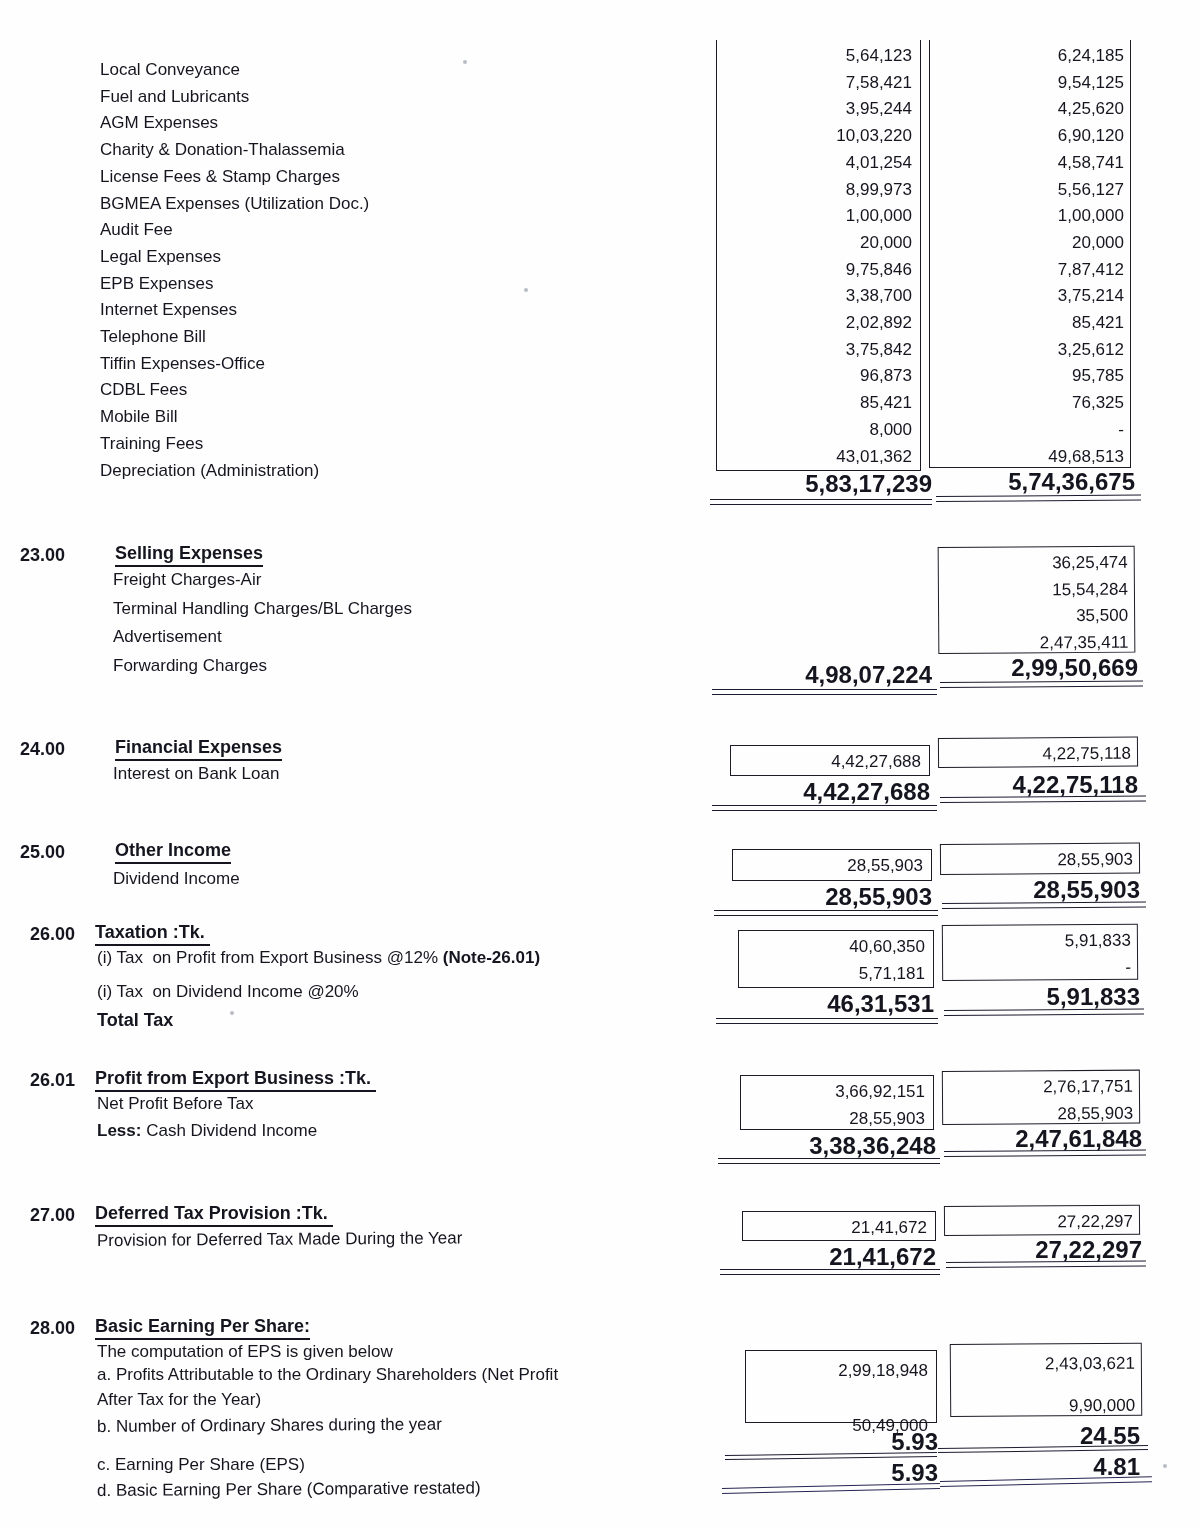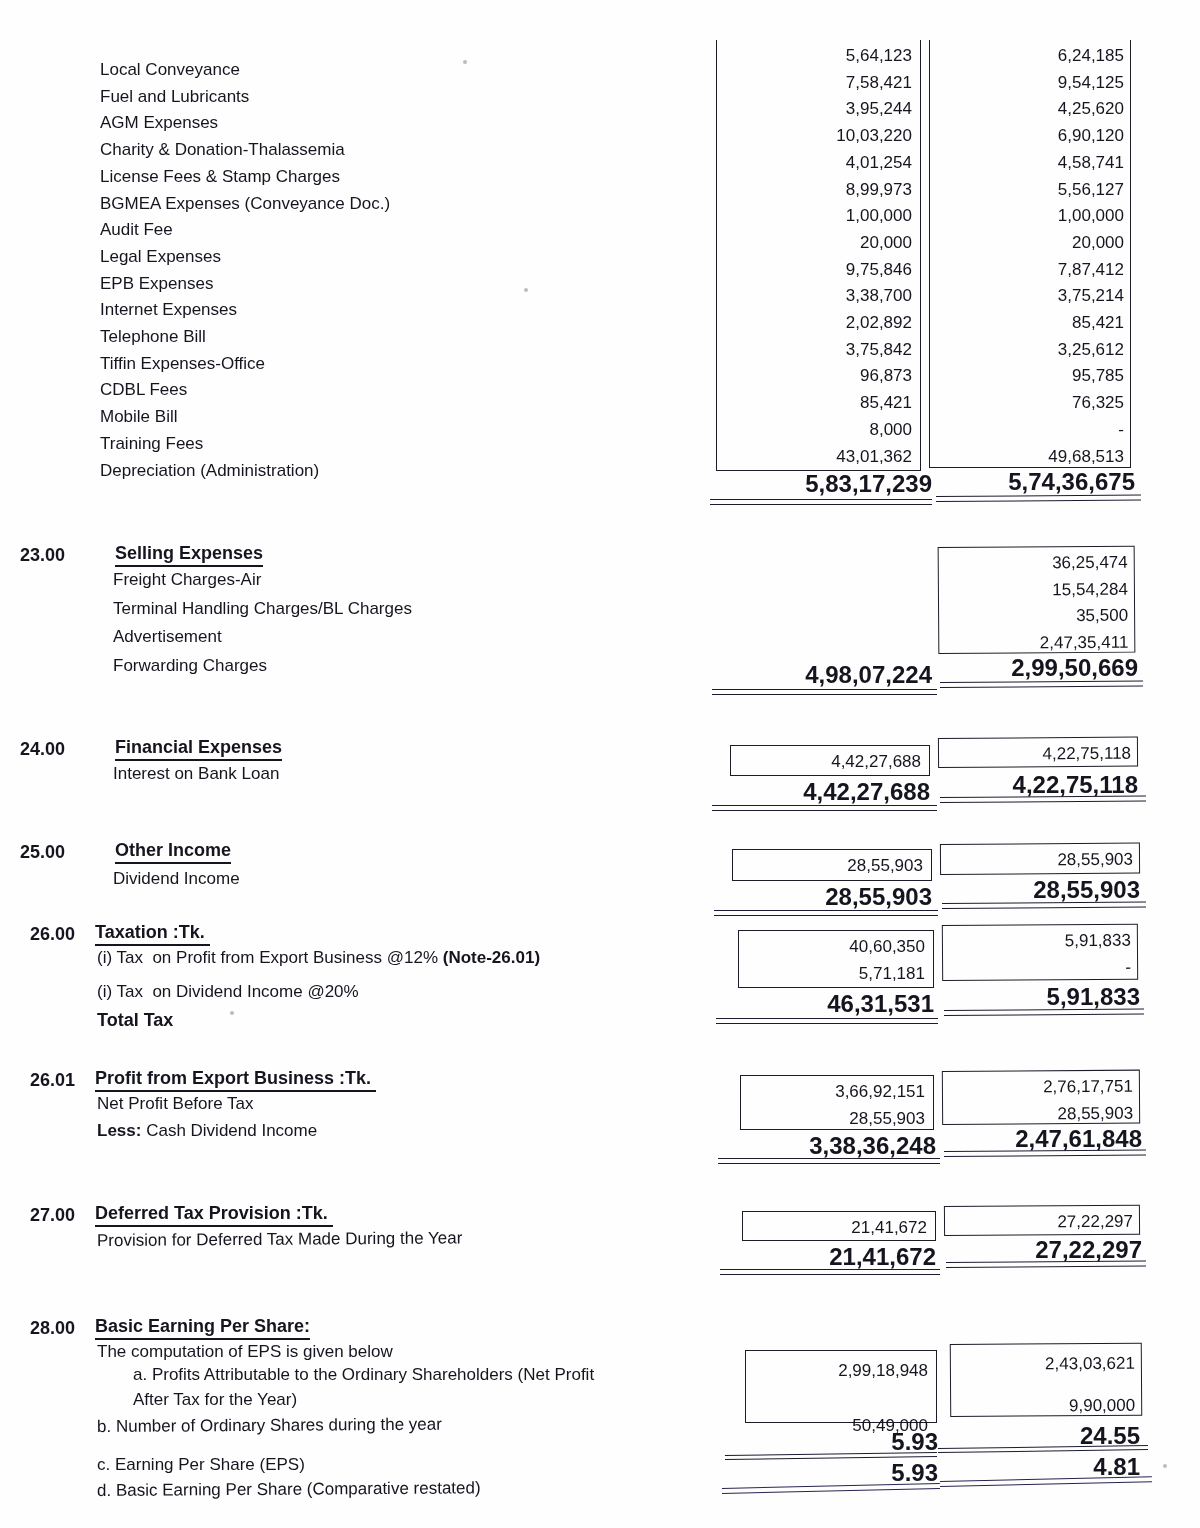--- a/index.html
+++ b/index.html
@@ -33,21 +33,21 @@
 
 <div class="page">
 
   <div class="sec" style="top:0;height:510px;">
     <div class="lbls" style="left:100px;top:57px;line-height:26.7px;">
       <div>Local Conveyance</div>
       <div>Fuel and Lubricants</div>
       <div>AGM Expenses</div>
       <div>Charity &amp; Donation-Thalassemia</div>
       <div>License Fees &amp; Stamp Charges</div>
-      <div>BGMEA Expenses (Conveyance Doc.)</div>
+      <div>BGMEA Expenses (Utilization Doc.)</div>
       <div>Audit Fee</div>
       <div>Legal Expenses</div>
       <div>EPB Expenses</div>
       <div>Internet Expenses</div>
       <div>Telephone Bill</div>
       <div>Tiffin Expenses-Office</div>
       <div>CDBL Fees</div>
       <div>Mobile Bill</div>
       <div>Training Fees</div>
       <div>Depreciation (Administration)</div>
@@ -199,21 +199,21 @@
     <div class="tot" style="left:710px;top:40px;width:226px;">21,41,672</div>
     <div class="tot" style="left:918px;top:33px;width:224px;">27,22,297</div>
     <div class="dr" style="left:720px;top:66px;width:220px;"></div>
     <div class="dr t4" style="left:946px;top:59px;width:200px;"></div>
   </div>
 
   <div class="sec" style="top:1316px;height:200px;">
     <div class="nno" style="left:30px;top:2px;">28.00</div>
     <div class="ttl" style="left:95px;top:0;">Basic Earning Per Share:</div>
     <div class="ln" style="left:97px;top:26px;">The computation of EPS is given below</div>
-    <div class="lbls" style="left:97px;top:46px;width:470px;margin-left:36px;">
+    <div class="lbls" style="left:97px;top:46px;width:470px;">
       <div class="wrap">a. Profits Attributable to the Ordinary Shareholders (Net Profit After Tax for the Year)</div>
     </div>
     <div class="ln t4" style="left:97px;top:101px;">b. Number of Ordinary Shares during the year</div>
     <div class="ln" style="left:97px;top:139px;">c. Earning Per Share (EPS)</div>
     <div class="ln t4" style="left:97px;top:165px;">d. Basic Earning Per Share (Comparative restated)</div>
     <div class="box" style="left:745px;top:34px;width:192px;height:73px;">
       <div style="padding-top:4px;">2,99,18,948</div>
       <div style="margin-top:28px;">50,49,000</div>
     </div>
     <div class="box b2 t4" style="left:950px;top:28px;width:192px;height:73px;">

